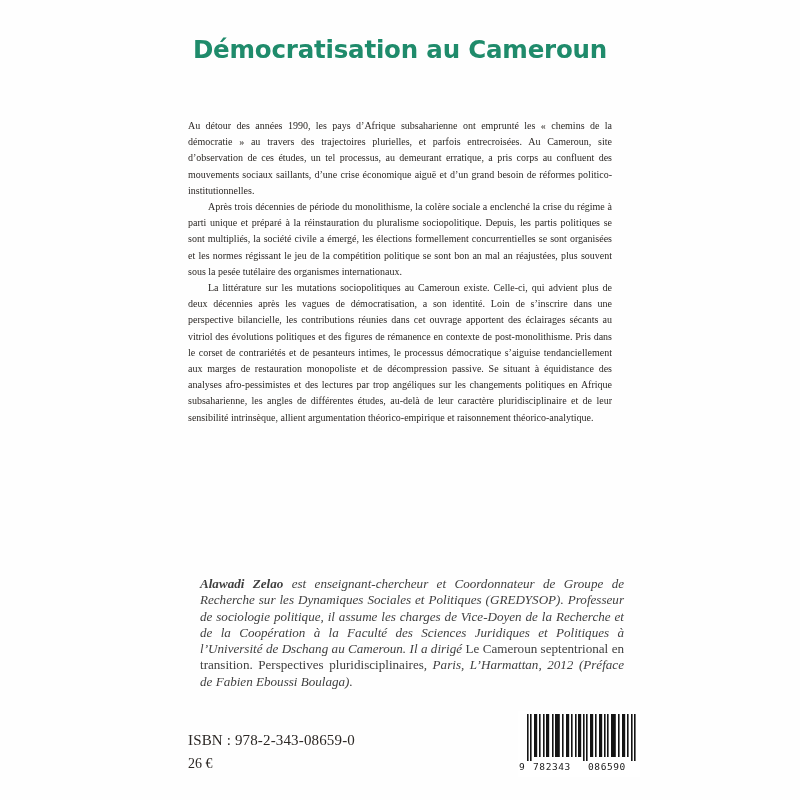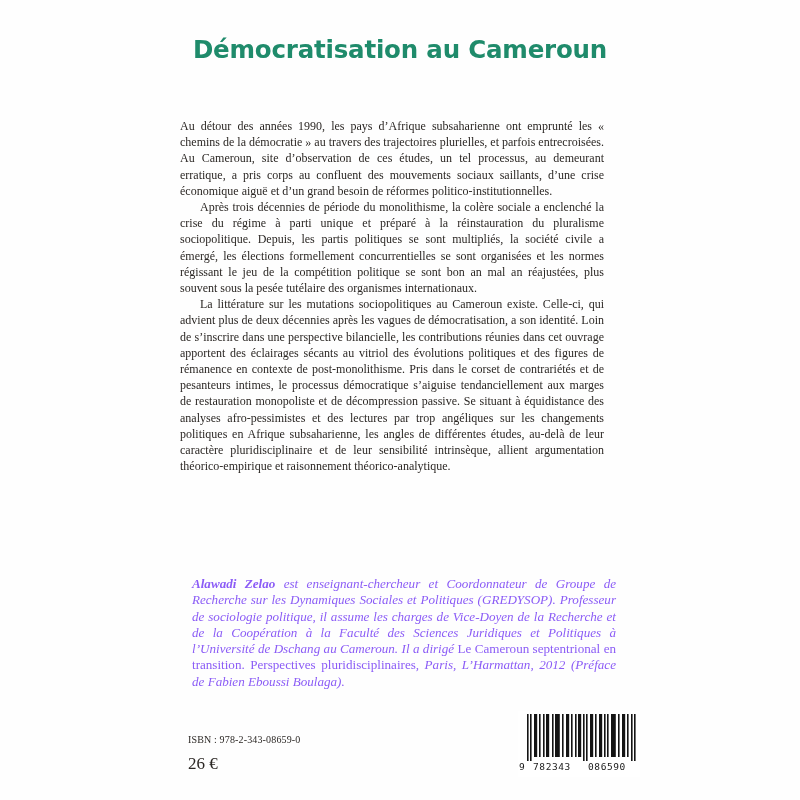--- a/index.html
+++ b/index.html
@@ -46,78 +46,78 @@
     font-size: 19.5px;
     letter-spacing: 0.1px;
     color: #3f9c88;
     margin: 9px 0 0 0;
     line-height: 1.12;
   }
 
   
   .blurb {
     position: absolute;
-    left: 180px;
+    left: 188px;
     top: 118px;
     width: 424px;
     text-align: justify;
-    font-size: 12px;
+    font-size: 10px;
     line-height: 16.2px;
     color: #2b2724;
     -webkit-font-smoothing: antialiased;
   }
   .blurb p {
     margin: 0;
     text-indent: 20px;
     text-align: justify;
     hyphens: none;
   }
   .blurb p:first-child {
     text-indent: 0;
   }
 
   
   .bio {
     position: absolute;
-    left: 192px;
+    left: 200px;
     top: 576px;
     width: 424px;
     text-align: justify;
     font-size: 13.1px;
     line-height: 16.3px;
     font-style: italic;
-    color: #8b5cf6;
+    color: #404040;
   }
   .bio p {
     margin: 0;
     text-align: justify;
   }
   .bio .author-name {
     font-weight: bold;
     font-style: italic;
   }
   .bio .roman {
     font-style: normal;
   }
 
   
   .imprint {
     position: absolute;
     left: 188px;
     top: 733px;
   }
   .isbn {
-    font-size: 10px;
+    font-size: 15px;
     letter-spacing: 0.15px;
     color: #2b2724;
     line-height: 14px;
     white-space: nowrap;
   }
   .price {
-    font-size: 17px;
+    font-size: 14px;
     color: #2b2724;
     line-height: 18px;
     margin-top: 8px;
     white-space: nowrap;
   }
 
   
   .barcode {
     position: absolute;
     left: 518px;

